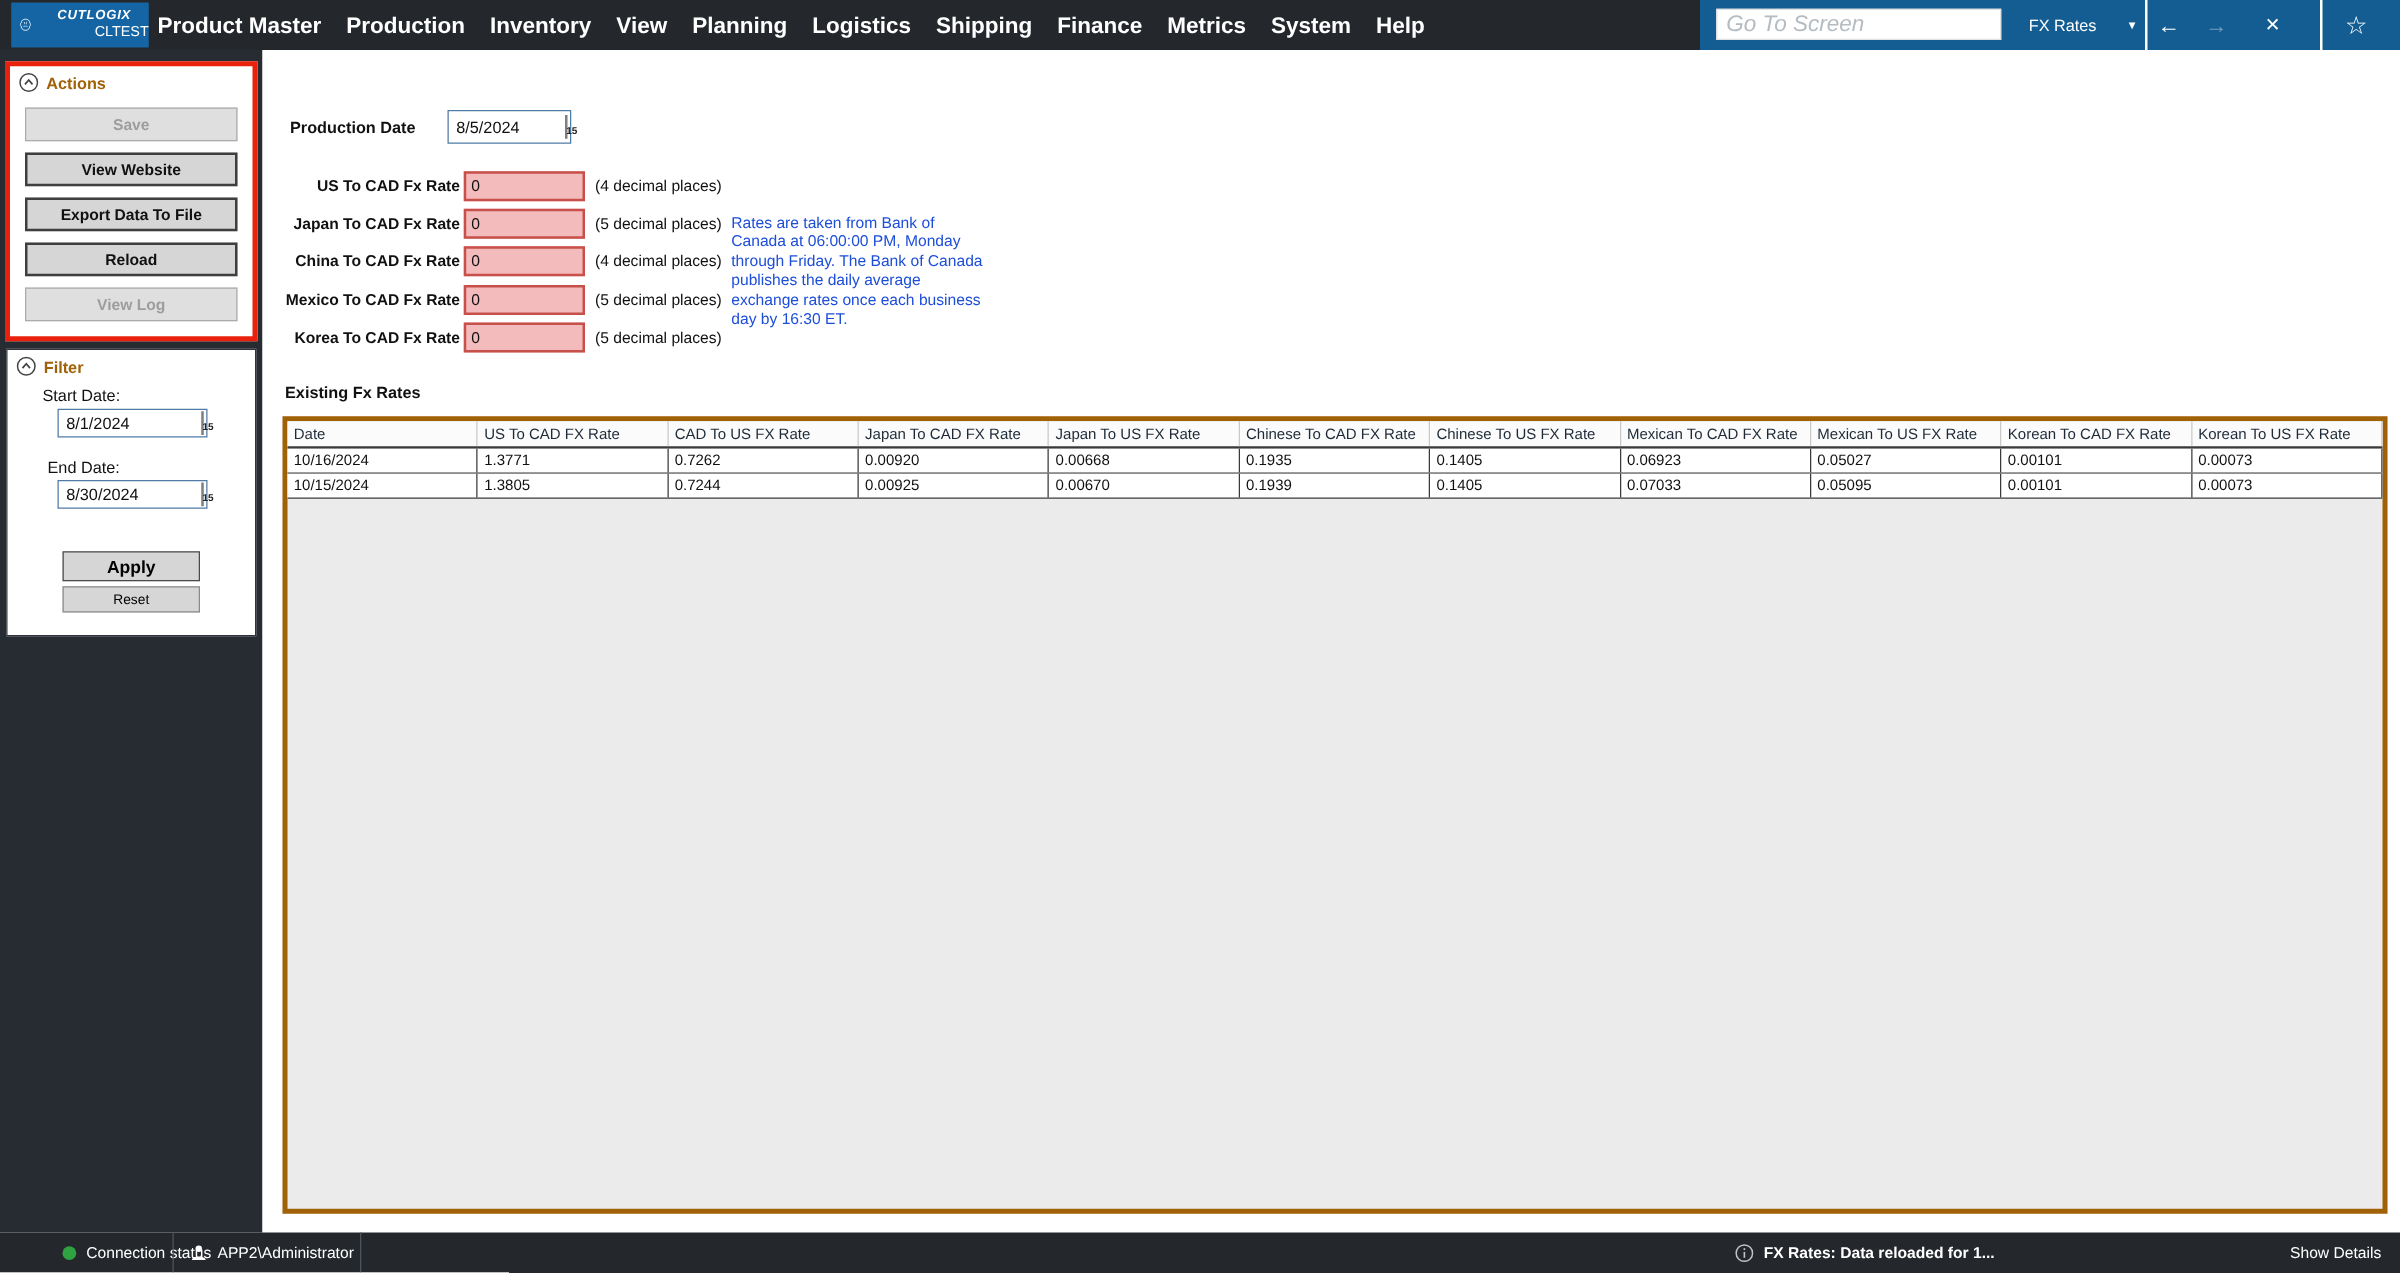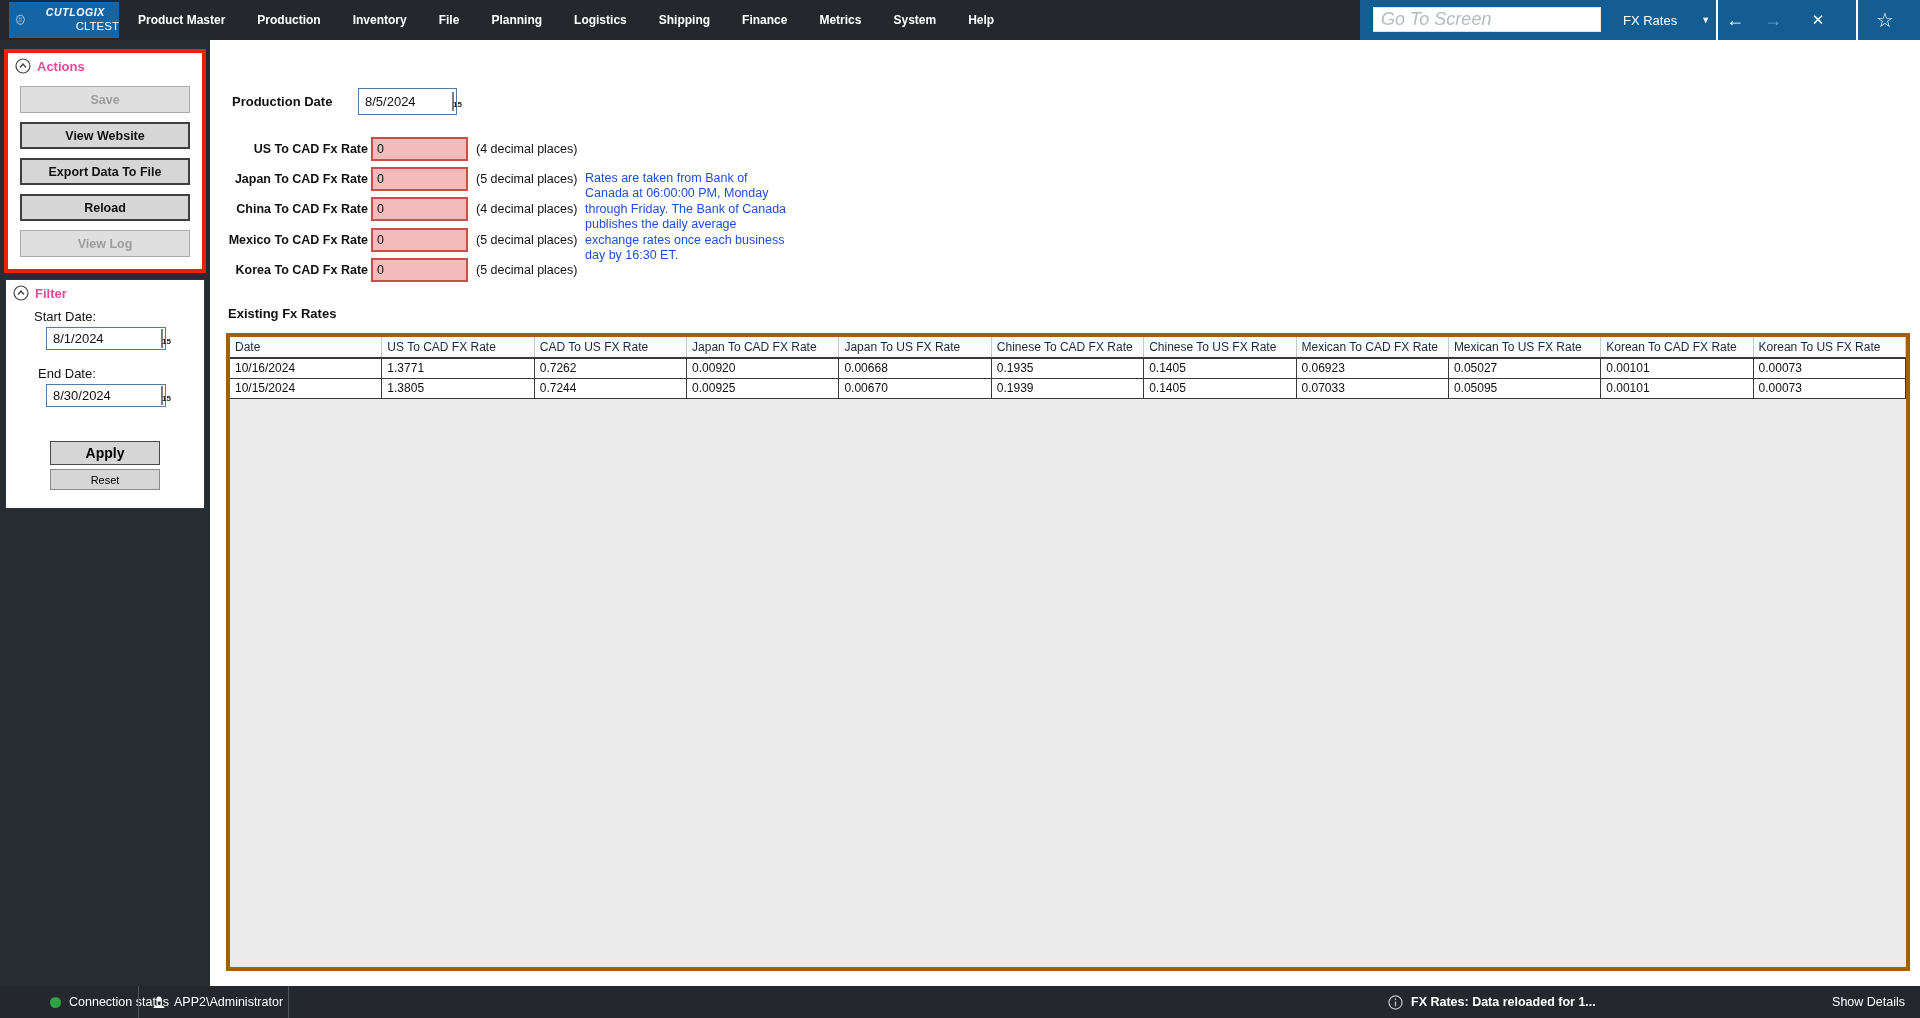--- a/index.html
+++ b/index.html
@@ -7,21 +7,21 @@
   body { position:relative; font-family:"Liberation Sans",sans-serif; background:#fff; }
 
   
   .topbar { position:absolute; left:0; top:0; width:1920px; height:40px; background:#24282D; }
   .logo-tile { position:absolute; left:9px; top:2px; width:110px; height:36px; background:#1565A4;
                display:flex; align-items:center; gap:5px; padding-left:5px; }
   .logo-text { display:flex; flex-direction:column; align-items:center; line-height:1.25; }
   .brand { color:#fff; font-weight:bold; font-style:italic; font-size:10.5px; letter-spacing:.6px; }
   .env { color:#fff; font-size:11.5px;margin-left:44px; }
   .menu { position:absolute; left:126px; top:0; height:40px; display:flex; align-items:center; gap:20px; }
-  .menu-item { color:#fff; font-weight:bold; font-size:12px; white-space:nowrap; cursor:default;margin-left:12px; }
+  .menu-item { color:#fff; font-weight:bold; font-size:18px; white-space:nowrap; cursor:default; }
 
   .blue-zone { position:absolute; left:1360px; top:0; width:560px; height:40px; background:#135D92; }
   .goto-input { position:absolute; left:13px; top:7px; width:228px; height:25px; border:1px solid #E2E2E2;
                 background:#fff; font-family:inherit; font-style:italic; font-size:18px; padding-left:7px; color:#333; }
   .goto-input::placeholder { color:#B4BCC2; font-style:italic; }
   .screen-dd { position:absolute; left:263px; top:0; height:40px; width:90px; display:flex; align-items:center;
                color:#fff; font-size:13px; cursor:pointer; }
   .screen-dd .caret { margin-left:24px; font-size:9px; }
   .vsep { position:absolute; top:0; bottom:0; width:2px; background:#fff; }
   .nav-btn { position:absolute; top:0; height:40px; width:40px; display:flex; align-items:center;
@@ -34,21 +34,21 @@
                text-decoration:underline; cursor:pointer; }
   .page-title { position:absolute; left:1797px; top:50px; font-size:22px; font-weight:bold; color:#141414; }
 
   
   .sidebar { position:absolute; left:0; top:40px; width:210px; height:946px; background:#272C33; }
   .actions-panel { position:absolute; left:4px; top:9px; width:202px; height:224px; background:#fff;
                    border:4px solid #E8200C; }
   .filter-panel { position:absolute; left:5px; top:239px; width:200px; height:230px; background:#fff;
                   border:1px solid #2E333A; }
   .panel-header { position:absolute; left:7px; top:5px; display:flex; align-items:center; gap:6px;
-                  font-weight:bold; font-size:13px; color:#ec4899; }
+                  font-weight:bold; font-size:13px; color:#a16207; }
   .btn-col { position:absolute; left:12px; top:33px; width:170px; }
   .action-btn { display:block; width:170px; height:27px; margin-bottom:9px; background:#D6D6D6;
                 border:2px solid #3F3F3F; font-family:inherit; font-weight:bold; font-size:12.5px;
                 color:#111; cursor:pointer; }
   .action-btn.disabled { background:#DFDFDF; border:1px solid #ABABAB; color:#9D9D9D; }
   .filter-label { position:absolute; font-size:13px; color:#111; }
   .date-box { position:absolute; height:23px; border:1px solid #4F7BA7; background:#fff; }
   .date-box input { border:none; outline:none; width:80px; height:100%; font-family:inherit;
                     font-size:13px; padding-left:6px; color:#111; background:transparent; }
   .cal-btn { position:absolute; right:2px; top:2px; cursor:pointer; }
@@ -101,21 +101,21 @@
     </svg>
     <div class="logo-text">
       <span class="brand">CUTLOGIX</span>
       <span class="env">CLTEST</span>
     </div>
   </div>
   <div class="menu">
       <div class="menu-item">Product Master</div>
       <div class="menu-item">Production</div>
       <div class="menu-item">Inventory</div>
-      <div class="menu-item">File</div>
+      <div class="menu-item">View</div>
       <div class="menu-item">Planning</div>
       <div class="menu-item">Logistics</div>
       <div class="menu-item">Shipping</div>
       <div class="menu-item">Finance</div>
       <div class="menu-item">Metrics</div>
       <div class="menu-item">System</div>
       <div class="menu-item">Help</div>
     </div>
 
   <div class="blue-zone">

